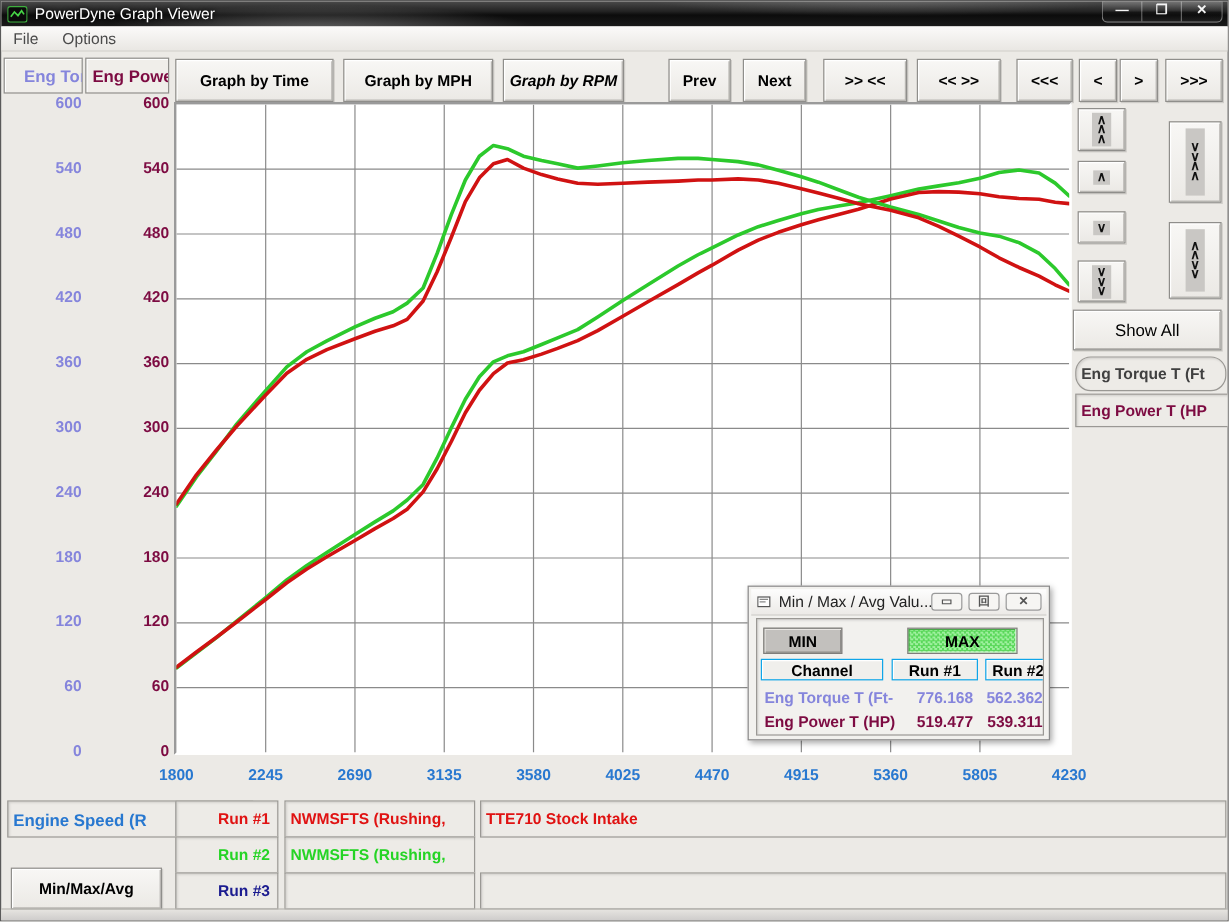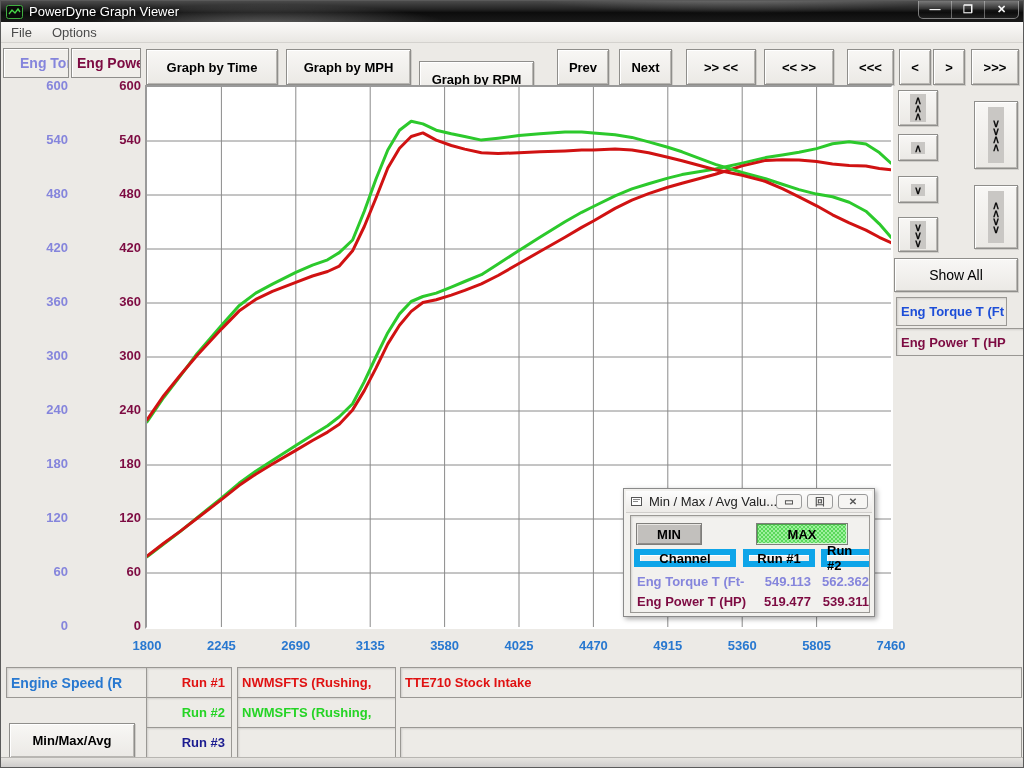--- a/index.html
+++ b/index.html
@@ -65,21 +65,21 @@
     font-size:10px; line-height:13px; text-align:center; color:#555; margin-left:5px; font-weight:bold; }
   .dialog-panel { position:absolute; left:6px; top:26px; width:240px; height:98px;
     border:1px solid #9a9894; box-shadow:inset 1px 1px 2px rgba(0,0,0,.12); background:#f2f1ee; overflow:hidden; }
   .minmax-btn { position:absolute; top:7px; height:22px; font-size:13px; font-weight:bold;
     display:flex; align-items:center; justify-content:center; }
   .min-btn { left:5px; width:66px; background:#c2c0bd; border:1px solid #7f7e7b;
     box-shadow:inset 1px 1px 0 #e8e6e3, inset -1px -1px 0 #8f8d8a; }
   .max-btn { left:125px; width:92px;
     background:repeating-conic-gradient(#9ef09e 0% 25%, #5ad85a 0% 50%) 0 0 / 4px 4px;
     border:1px solid #7f7e7b; box-shadow:inset -1px -1px 0 #d4f5d4, inset 1px 1px 0 #4aa84a; }
-  .col-hdr { position:absolute; top:33px; height:18px; background:#f0efec; border:6px solid #0ea5e9;
+  .col-hdr { position:absolute; top:33px; height:18px; background:#f0efec; border:1px solid #0ea5e9;
     box-shadow:inset 1px 1px 0 #fff; font-size:13px; font-weight:bold;
     display:flex; align-items:center; justify-content:center; }
   .dlg-row { position:absolute; height:16px; font-size:13px; font-weight:bold; }
   .dlg-cell-l { position:absolute; left:6px; white-space:nowrap; }
   .dlg-cell-r { position:absolute; text-align:right; }
 
   
   .run-label { justify-content:flex-end; padding-right:6px; }
   .statusbar { position:absolute; left:0; bottom:0; width:1024px; height:10px;
     background:linear-gradient(#e6e4e0,#cecccb); border-top:1px solid #b8b6b2; }
@@ -105,21 +105,21 @@
   <div class="menubar">
     <span class="menu-item">File</span>
     <span class="menu-item">Options</span>
   </div>
 
   <div class="axis-tab" style="left:2px; width:66px; color:#8585dc;padding-left:16px;">Eng Torq</div>
   <div class="axis-tab" style="left:70px; width:70px; color:#7d0b42;">Eng Powe</div>
 
   <div class="btn" style="left:285px; top:48px; width:125px; height:36px;">Graph by MPH</div>
   <div class="btn" style="left:145px; top:48px; width:132px; height:36px;">Graph by Time</div>
-  <div class="btn" style="left:418px; top:60px; width:115px; height:36px;">Graph by RPM</div>
+  <div class="btn" style="left:418px; top:48px; width:101px; height:36px;font-style:italic;">Graph by RPM</div>
   <div class="btn" style="left:556px; top:48px; width:52px; height:36px;">Prev</div>
   <div class="btn" style="left:618px; top:48px; width:53px; height:36px;">Next</div>
   <div class="btn" style="left:685px; top:48px; width:70px; height:36px;">&gt;&gt; &lt;&lt;</div>
   <div class="btn" style="left:763px; top:48px; width:70px; height:36px;">&lt;&lt; &gt;&gt;</div>
   <div class="btn" style="left:846px; top:48px; width:47px; height:36px;">&lt;&lt;&lt;</div>
   <div class="btn" style="left:898px; top:48px; width:32px; height:36px;">&lt;</div>
   <div class="btn" style="left:932px; top:48px; width:32px; height:36px;">&gt;</div>
   <div class="btn" style="left:970px; top:48px; width:48px; height:36px;">&gt;&gt;&gt;</div>
 
   <div id="ycol-torque" style="position:absolute; left:0; top:0; width:67px; height:768px; color:#8585dc;">
@@ -180,21 +180,21 @@
       <div class="xlabel" style="left: 111px; top: 637px;">1800</div>
       <div class="xlabel" style="left: 185.4px; top: 637px;">2245</div>
       <div class="xlabel" style="left: 259.8px; top: 637px;">2690</div>
       <div class="xlabel" style="left: 334.2px; top: 637px;">3135</div>
       <div class="xlabel" style="left: 408.6px; top: 637px;">3580</div>
       <div class="xlabel" style="left: 483px; top: 637px;">4025</div>
       <div class="xlabel" style="left: 557.4px; top: 637px;">4470</div>
       <div class="xlabel" style="left: 631.8px; top: 637px;">4915</div>
       <div class="xlabel" style="left: 706.2px; top: 637px;">5360</div>
       <div class="xlabel" style="left: 780.6px; top: 637px;">5805</div>
-      <div class="xlabel" style="left: 855px; top: 637px;">7460</div>
+      <div class="xlabel" style="left: 855px; top: 637px;">4230</div>
     </div>
 
   <div class="btn" style="left:897px; top:89px; width:40px; height:36px;">
     <div class="chev-inner" style="width:16px; word-break:break-all;">∧∧∧</div>
     </div>
   <div class="btn" style="left:897px; top:133px; width:40px; height:27px;">
     <div class="chev-inner">∧</div>
     </div>
   <div class="btn" style="left:897px; top:175px; width:40px; height:27px;">
     <div class="chev-inner">∨</div>
@@ -205,21 +205,21 @@
 
   <div class="btn" style="left:973px; top:100px; width:44px; height:68px;">
     <div class="chev-inner" style="width:16px; word-break:break-all; height:56px;">∨∨∧∧</div>
     </div>
   <div class="btn" style="left:973px; top:184px; width:44px; height:64px;">
     <div class="chev-inner" style="width:16px; word-break:break-all; height:52px;">∧∧∨∨</div>
     </div>
 
   <div class="btn" style="left:893px; top:257px; width:124px; height:34px; font-weight:normal; font-size:14px;">Show All</div>
 
-  <div class="fieldbox" style="left:895px; top:296px; width:111px; height:29px; color:#1d4ed8;">Eng Torque T (Ft</div>
+  <div class="fieldbox" style="left:895px; top:296px; width:126px; height:29px; color:#404040;border-radius:13px;">Eng Torque T (Ft</div>
   <div class="fieldbox" style="left:895px; top:327px; width:129px; height:28px; color:#7d0b42;">Eng Power T (HP</div>
 
   <div class="dialog">
     <div class="dialog-titlebar">
       <svg style="width:13px;height:11px;margin:0 5px;" viewBox="0 0 13 11">
         <rect x="0.5" y="1.5" width="10" height="8" fill="#fdfdfd" stroke="#555"></rect>
         <path d="M2 3.5 H9 M2 5.5 H7" stroke="#888" stroke-width="1"></path>
       </svg>
       <span>Min / Max / Avg Valu...</span>
       <div style="position:absolute; right:4px; top:3px; display:flex;">
@@ -230,21 +230,21 @@
     </div>
     <div class="dialog-panel">
       <div class="minmax-btn min-btn">MIN</div>
       <div class="minmax-btn max-btn">MAX</div>
       <div class="col-hdr" style="left:3px; width:102px;">Channel</div>
       <div class="col-hdr" style="left:112px; width:72px;">Run #1</div>
       <div class="col-hdr" style="left:190px; width:55px;">Run #2</div>
 
       <div class="dlg-row" style="top:58px; left:0; width:240px; color:#8585dc;">
         <span class="dlg-cell-l">Eng Torque T (Ft-</span>
-        <span class="dlg-cell-r" style="left:112px; width:68px;">549.113</span>
+        <span class="dlg-cell-r" style="left:112px; width:68px;">776.168</span>
         <span class="dlg-cell-r" style="left:184px; width:54px;">562.362</span>
       </div>
       <div class="dlg-row" style="top:78px; left:0; width:240px; color:#7d0b42;">
         <span class="dlg-cell-l">Eng Power T (HP)</span>
         <span class="dlg-cell-r" style="left:112px; width:68px;">519.477</span>
         <span class="dlg-cell-r" style="left:184px; width:54px;">539.311</span>
       </div>
     </div>
   </div>
 

